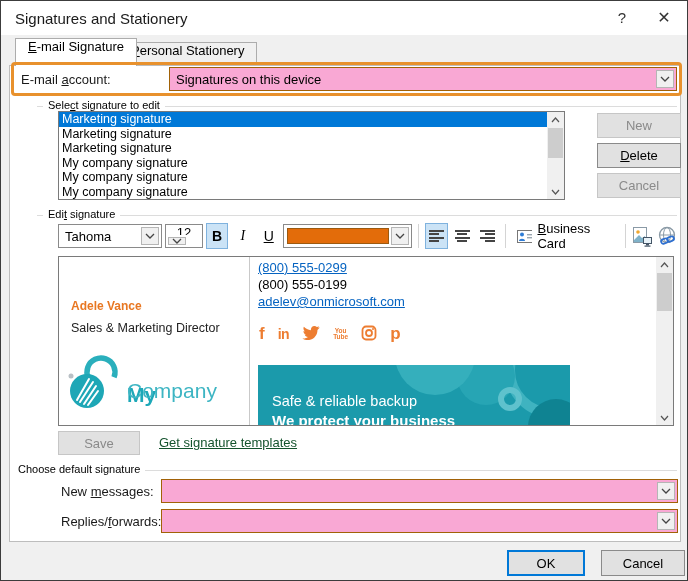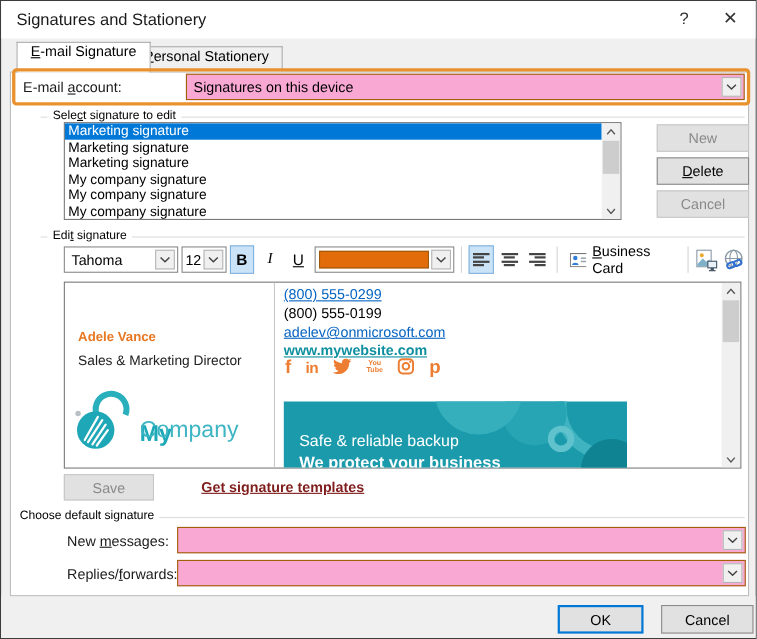--- a/index.html
+++ b/index.html
@@ -95,21 +95,21 @@
   .soc-f { font-size:17px; font-weight:800; }
   .soc-in { font-size:14px; font-weight:800; letter-spacing:-0.5px; }
   .soc-yt { display:flex; flex-direction:column; line-height:6px; font-size:6.5px; font-weight:bold; text-align:center; }
   .soc-p { font-size:17px; font-weight:800; }
   .banner { position:absolute; left:199px; top:108px; width:312px; height:72px;
             background:#1b9aab; overflow:hidden; }
   .bn-circle { position:absolute; border-radius:50%; }
   .bn-l1 { position:absolute; left:14px; top:28px; color:#fff; font-size:14.5px; z-index:2; }
   .bn-l2 { position:absolute; left:14px; top:47px; color:#fff; font-size:15px; font-weight:bold; z-index:2; }
 
-  .link { font-size:13px; font-weight:700; color:#7f1d1d; text-decoration:underline; z-index:3; position:absolute;margin-left:24px; }
+  .link { font-size:13px; font-weight:400; color:#14532d; text-decoration:underline; z-index:3; position:absolute; }
 
   
   .footer { position:absolute; left:0; top:541px; width:100%; height:40px; background:#f0f0f0; }
 
   u { text-decoration:underline; }
 </style>
 </head>
 <body>
 
 <div id="dialog">
@@ -176,21 +176,21 @@
 
   <div class="toolbar">
     <div class="t-combo" style="width:115px;">
       <div class="combo-text">Tahoma</div>
       <div class="combo-btn">
         <svg width="10" height="6">
             <polyline points="1,1 5,5 9,1" fill="none" stroke="#444" stroke-width="1.3"></polyline>
           </svg>
       </div>
     </div>
-    <div class="t-combo" style="width:41px;">
+    <div class="t-combo" style="width:41px;flex-direction:column;">
       <div class="combo-text" style="padding:0 3px;">12</div>
       <div class="combo-btn">
         <svg width="10" height="6">
             <polyline points="1,1 5,5 9,1" fill="none" stroke="#444" stroke-width="1.3"></polyline>
           </svg>
       </div>
     </div>
     <div class="t-btn toggled" style="font-weight:bold;">B</div>
     <div class="t-btn" style="font-style:italic; font-family:'Liberation Serif',serif;">I</div>
     <div class="t-btn" style="text-decoration:underline;">U</div>
@@ -278,21 +278,20 @@
           <line x1="23" y1="52" x2="33" y2="38"></line>
         </g>
       </svg>
     </div>
     <div class="logo-my">My</div>
     <div class="logo-co">Company</div>
 
     <div class="pv-line lnk-blue" style="top:3px;">(800) 555-0299</div>
     <div class="pv-line" style="top:20px;">(800) 555-0199</div>
     <div class="pv-line lnk-blue" style="top:37px;">adelev@onmicrosoft.com</div>
-    <div class="pv-line lnk-teal" style="top:54px;">www.mywebsite.com</div>
 
     <div class="social">
       <span class="soc-f">f</span>
       <span class="soc-in">in</span>
       <span>
         <svg width="18" height="14" viewBox="0 0 16 13">
           <path fill="#ed7d31" d="M16 1.5c-.6.3-1.2.4-1.9.5.7-.4 1.2-1 1.4-1.8-.6.4-1.3.7-2.1.8C12.8.4 12 0 11.1 0 9.3 0 7.9 1.5 7.9 3.2c0 .3 0 .5.1.7C5.3 3.8 3 2.6 1.4.8 1.1 1.3 1 1.8 1 2.4c0 1.1.6 2.1 1.4 2.7-.5 0-1-.2-1.4-.4v.1c0 1.6 1.1 2.9 2.6 3.2-.3.1-.6.1-.9.1-.2 0-.4 0-.6-.1.4 1.3 1.6 2.2 3 2.3-1.1.9-2.5 1.4-4 1.4H0c1.4.9 3.1 1.4 4.9 1.4 5.9 0 9.1-4.9 9.1-9.1v-.4c.8-.5 1.4-1.2 2-1.9z"></path>
         </svg>
       </span>
       <span class="soc-yt">

